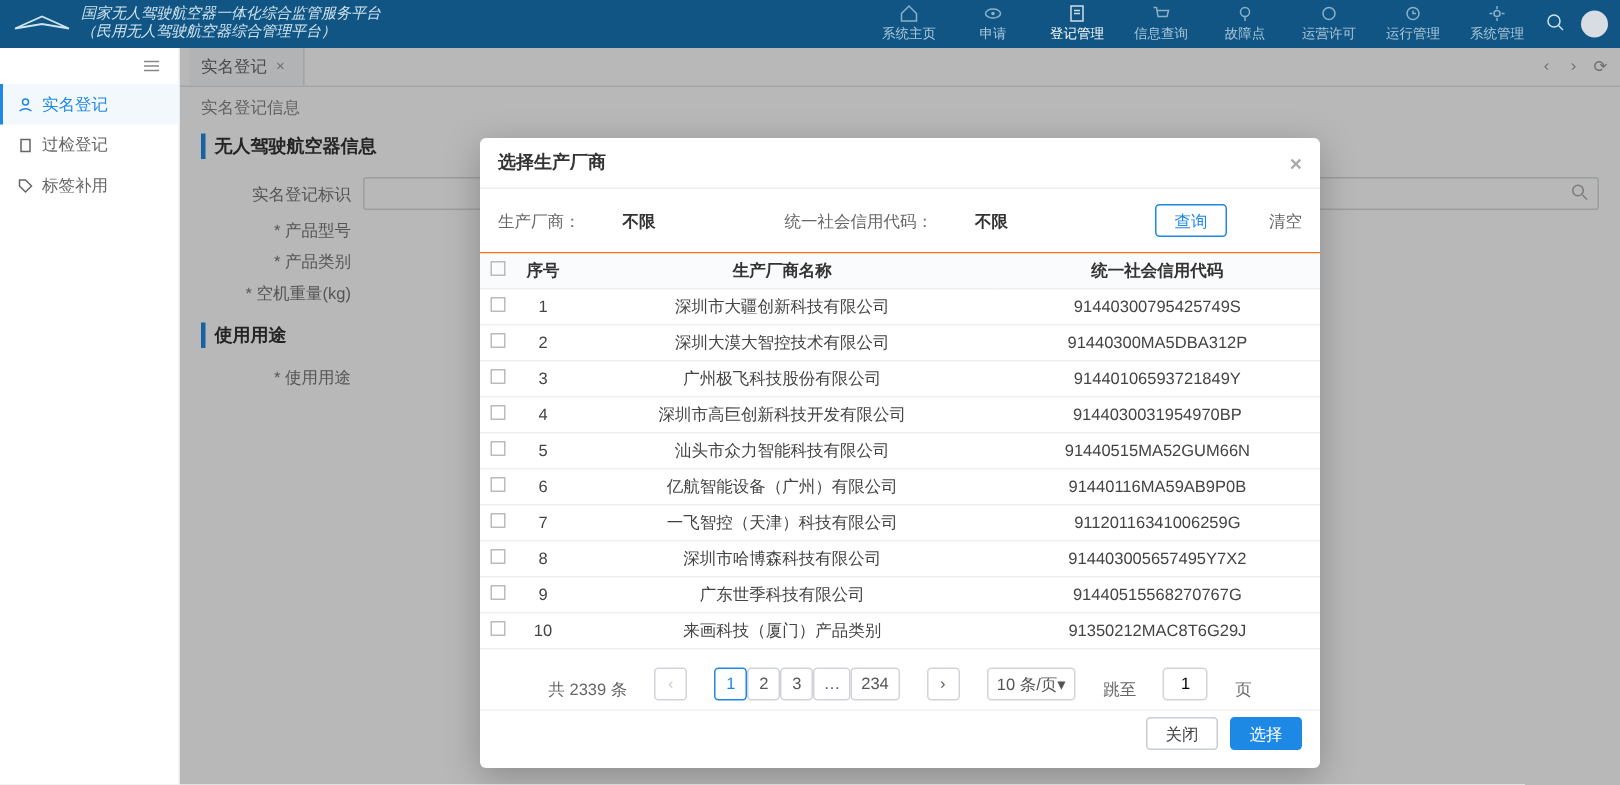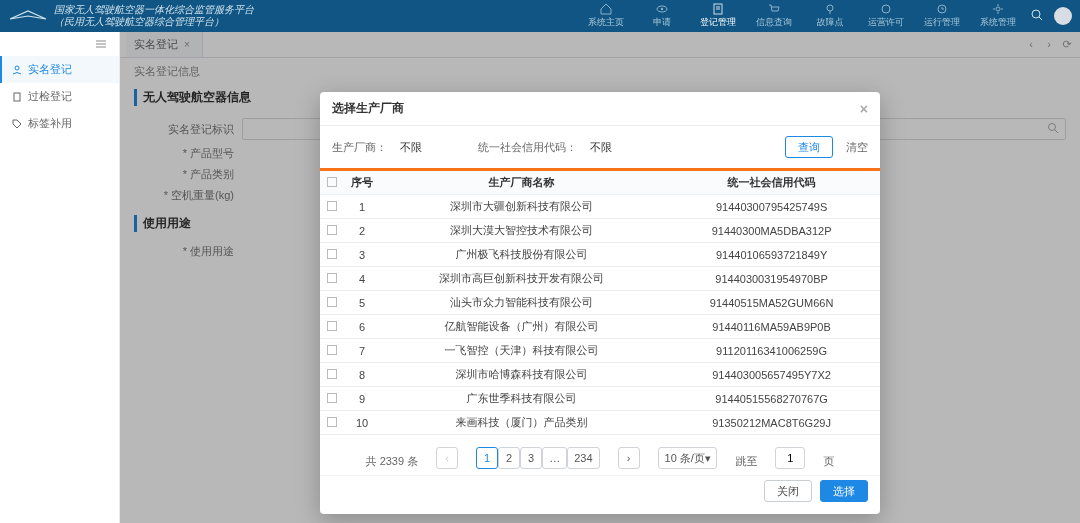--- a/index.html
+++ b/index.html
@@ -38,23 +38,23 @@
   .input-like { flex: 1; height: 22px; border: 1px solid #d9dde1; border-radius: 2px; background: #fff; position: relative; }
   .input-like .mag { position: absolute; right: 6px; top: 3px; color: #aaa; font-size: 12px; }
   .checkbox-list { display: flex; flex-direction: column; gap: 4px; margin-left: 108px; font-size: 11px; color: #555; }
   .checkbox-list label { display: flex; align-items: center; gap: 6px; }
   .chk { width: 10px; height: 10px; border: 1px solid #bbb; display: inline-block; }
   
   .modal-mask { position: absolute; inset: 0; background: rgba(0,0,0,.28); display: flex; align-items: flex-start; justify-content: center; padding-top: 60px; }
   .modal { width: 560px; background: #fff; border-radius: 4px; box-shadow: 0 6px 24px rgba(0,0,0,.25); font-size: 11px; color: #444; display: flex; flex-direction: column; }
   .modal-header { padding: 8px 12px; border-bottom: 1px solid #eceef0; display: flex; align-items: center; font-size: 12px; font-weight: bold; color: #333; }
   .modal-close { margin-left: auto; color: #aaa; font-size: 14px; cursor: pointer; }
-  .modal-filter { display: flex; align-items: center; gap: 13px; padding: 10px 12px; border-bottom: 3px solid #f97316; }
+  .modal-filter { display: flex; align-items: center; gap: 28px; padding: 10px 12px; border-bottom: 1px solid #f97316; }
   .modal-filter .lbl { color: #666; }
-  .modal-filter .val { color: #333; font-weight: 400; }
+  .modal-filter .val { color: #333; font-weight: 700; }
   .btn { height: 22px; padding: 0 12px; border: 1px solid #c9ced3; border-radius: 3px; background: #fff; color: #444; cursor: pointer; display: inline-flex; align-items: center; font-size: 11px; }
   .btn.primary { background: #1e88e5; border-color: #1e88e5; color: #fff; }
   .btn.ghost { border-color: #1e88e5; color: #1e88e5; }
   .modal-table { width: 100%; border-collapse: collapse; }
   .modal-table th, .modal-table td { border-bottom: 1px solid #eef0f2; padding: 4px 6px; text-align: center; font-size: 11px; }
   .modal-table thead th { background: #fafbfc; color: #333; font-weight: 600; }
   .modal-table td.chkcell, .modal-table th.chkcell { width: 24px; }
   .modal-table .chk { margin: 0 auto; }
   .modal-table .idx { width: 36px; }
   .modal-pager { display: flex; align-items: flex-end; justify-content: center; gap: 18px; padding: 12px 0 6px; color: #666; font-size: 11px; flex-wrap: wrap; }

